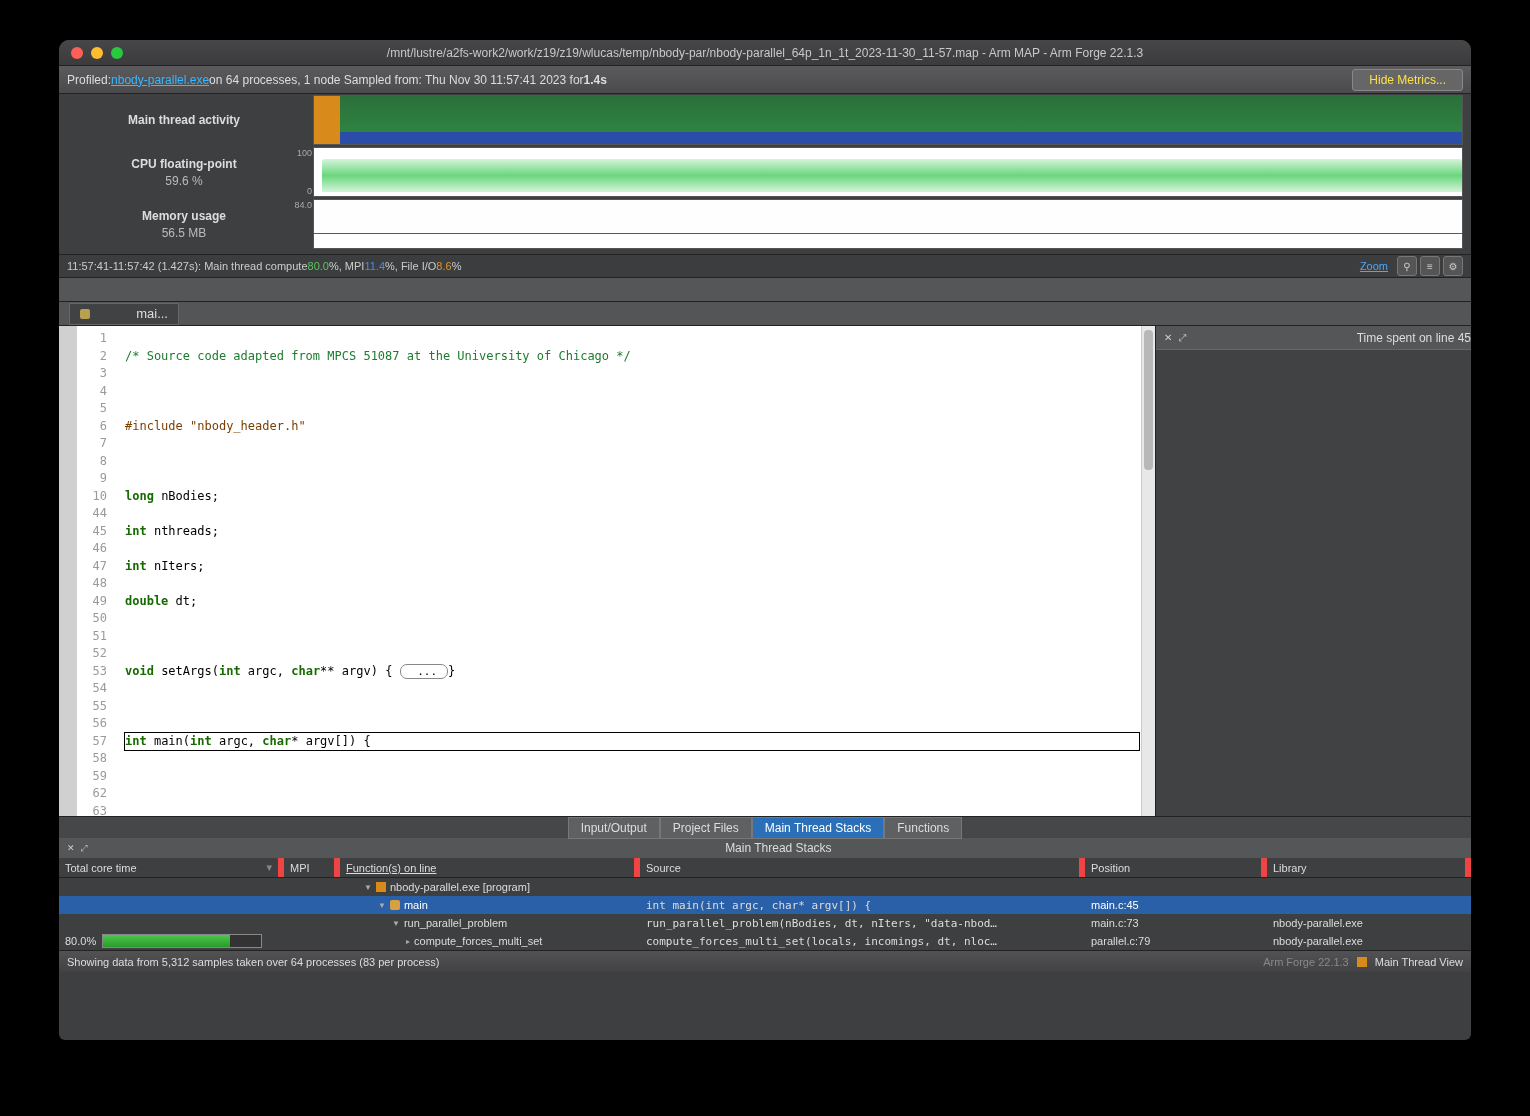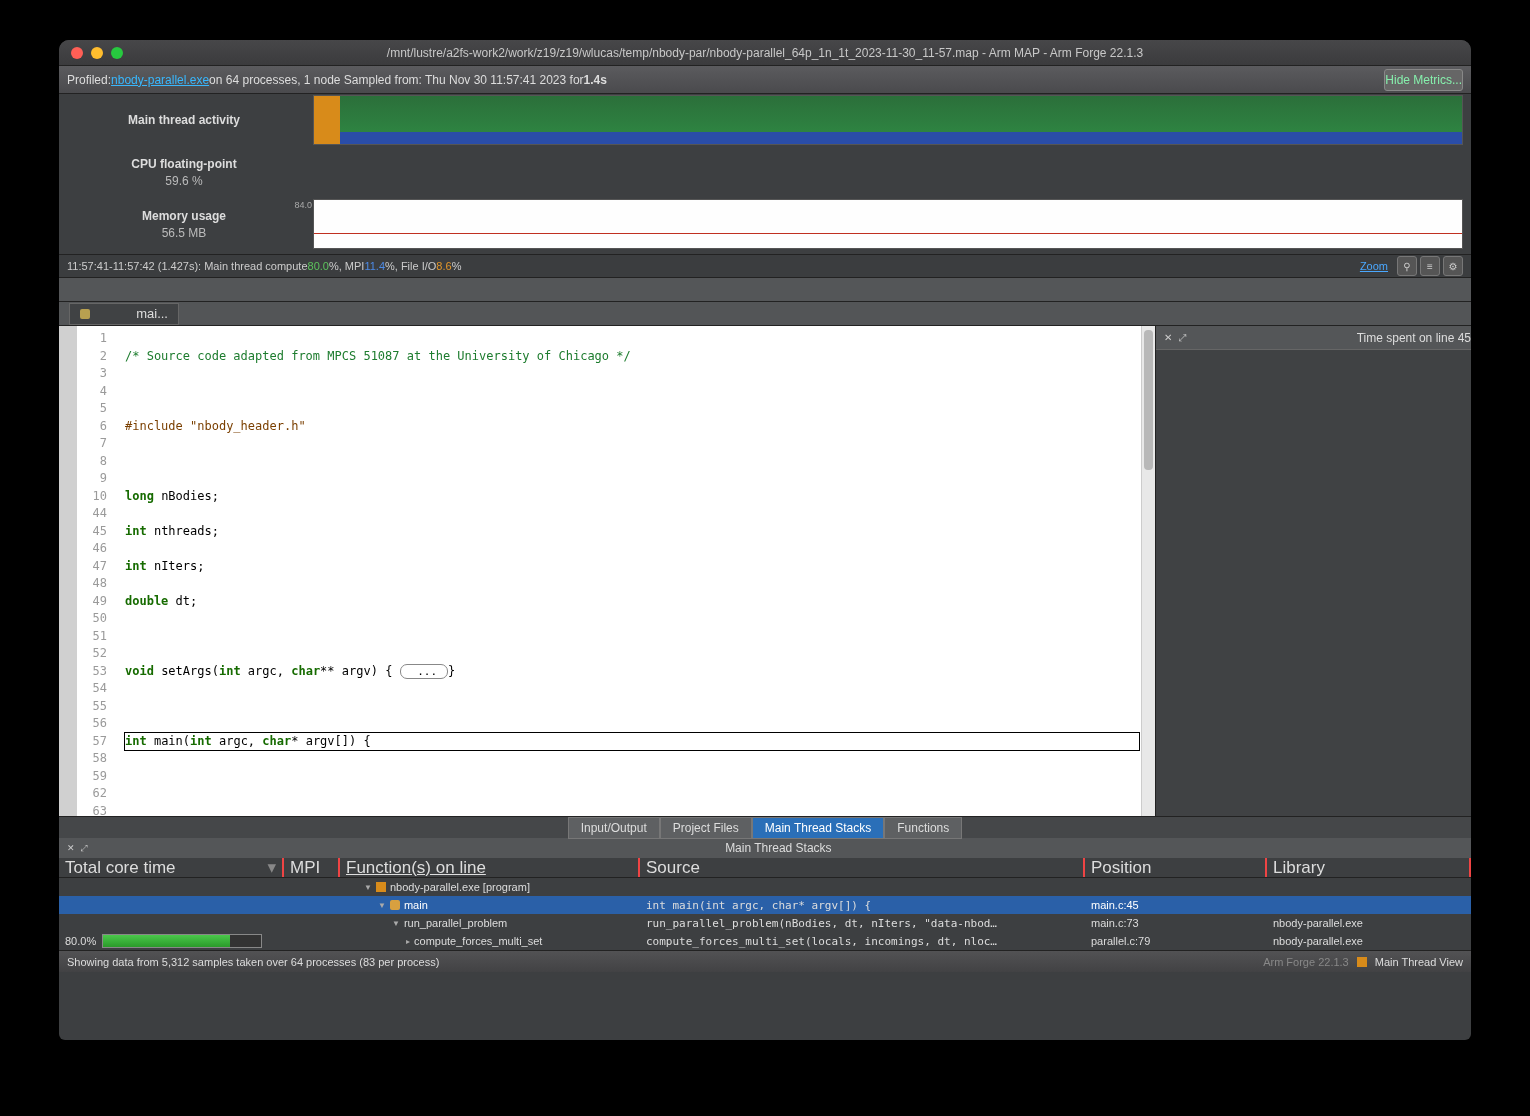--- a/index.html
+++ b/index.html
@@ -57,22 +57,22 @@
   padding: 0 8px;
   font-size: 12px;
 }
 .subbar b { font-weight: bold; }
 .subbar a { color: #38b8ff; text-decoration: underline; cursor: pointer; }
 .subbar .push { margin-left: auto; }
 .hide-metrics {
   background: #666;
   border: 1px solid #888;
   border-radius: 3px;
-  padding: 3px 0;
-  color: #86efac;
+  padding: 3px 16px;
+  color: #fde047;
   font-size: 12px;
 }
 .metrics {
   background: #3d3f41;
   padding-bottom: 4px;
 }
 .metric-row { display: flex; align-items: center; height: 52px; }
 .metric-row .label {
   width: 250px;
   text-align: center;
@@ -292,23 +292,23 @@
 }
 .btitle-bar .x { font-size: 9px; color: #ccc; margin-right: 6px; }
 .btitle-bar .title { flex: 1; text-align: center; font-size: 12px; }
 .columns-hdr {
   height: 20px;
   background: #3d3f41;
   display: flex;
   border-bottom: 1px solid #222;
 }
 .columns-hdr .col {
-  border-right: 2px solid #ef4444;
+  border-right: 6px solid #ef4444;
   padding: 3px 6px;
-  font-size: 17px;
+  font-size: 11px;
   color: #ddd;
   display: flex;
   align-items: center;
 }
 .col.time { width: 225px; }
 .col.mpi { width: 56px; }
 .col.fn { width: 300px; text-decoration: underline; }
 .col.src { width: 445px; }
 .col.pos { width: 182px; }
 .col.lib { flex: 1; }
@@ -370,20 +370,24 @@
     <div class="metric-row">
       <div class="label">
         <b>Main thread activity</b>
       </div>
       <div class="graph activity"></div>
     </div>
     <div class="metric-row">
       <div class="label">
         <b>CPU floating-point</b>
         <div class="sub">59.6 %</div>
+      </div>
+      <div class="graph cpufp">
+        <div class="axis-labels" style="top:0">100</div>
+        <div class="axis-labels" style="bottom:0">0</div>
       </div>
     </div>
     <div class="metric-row">
       <div class="label">
         <b>Memory usage</b>
         <div class="sub">56.5 MB</div>
       </div>
       <div class="graph mem">
         <div class="axis-labels" style="top:0">84.0</div>
       </div>

